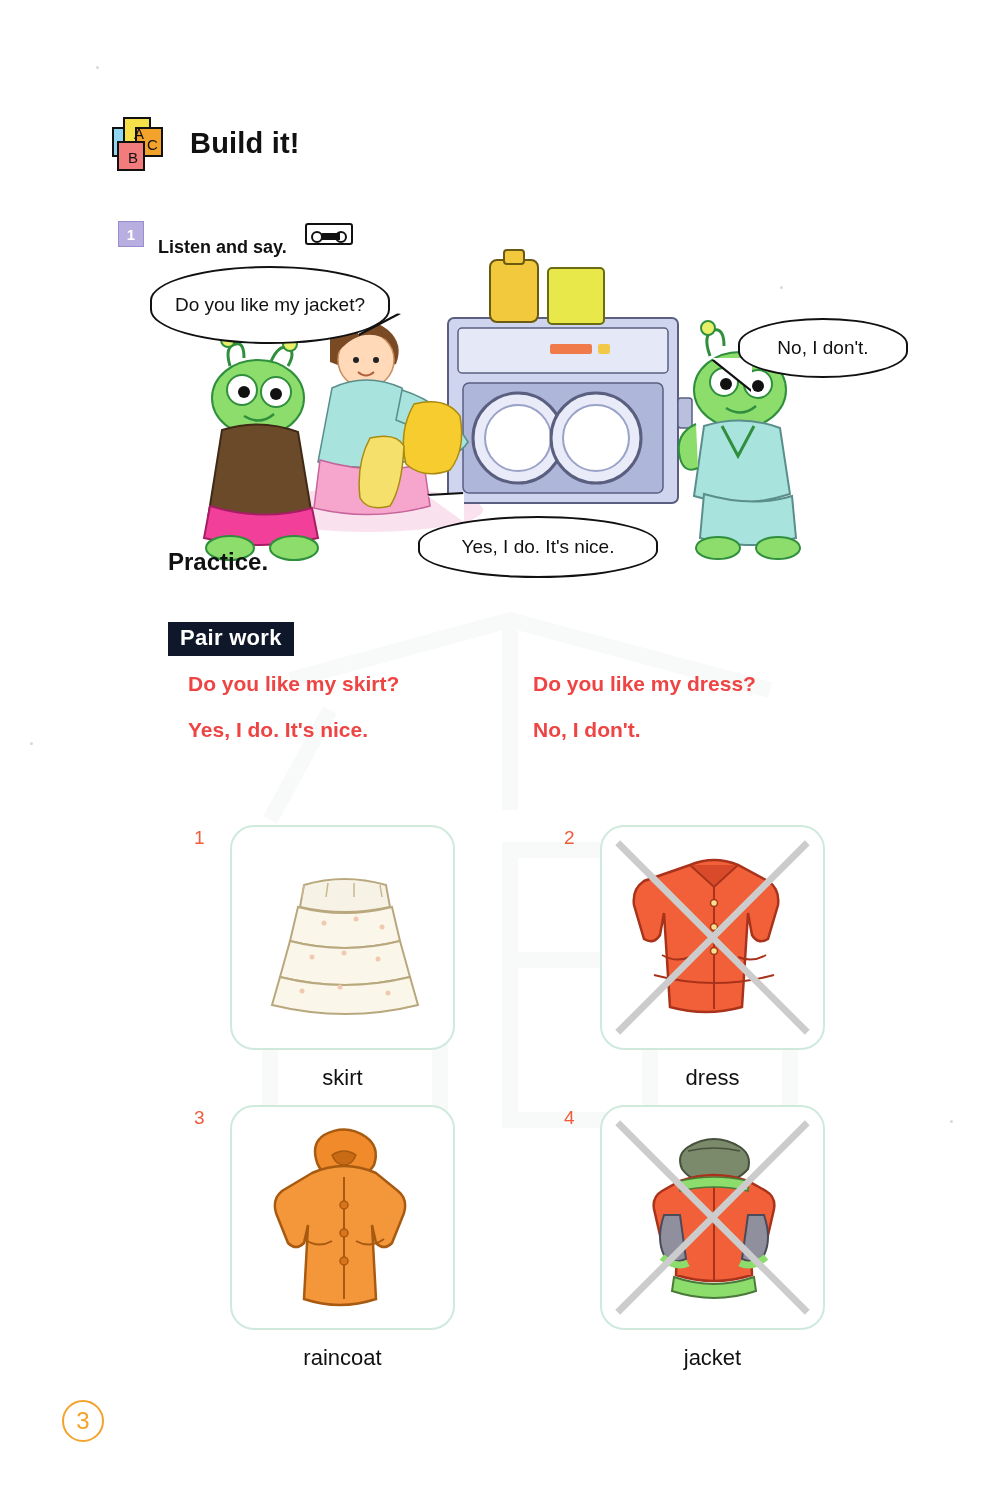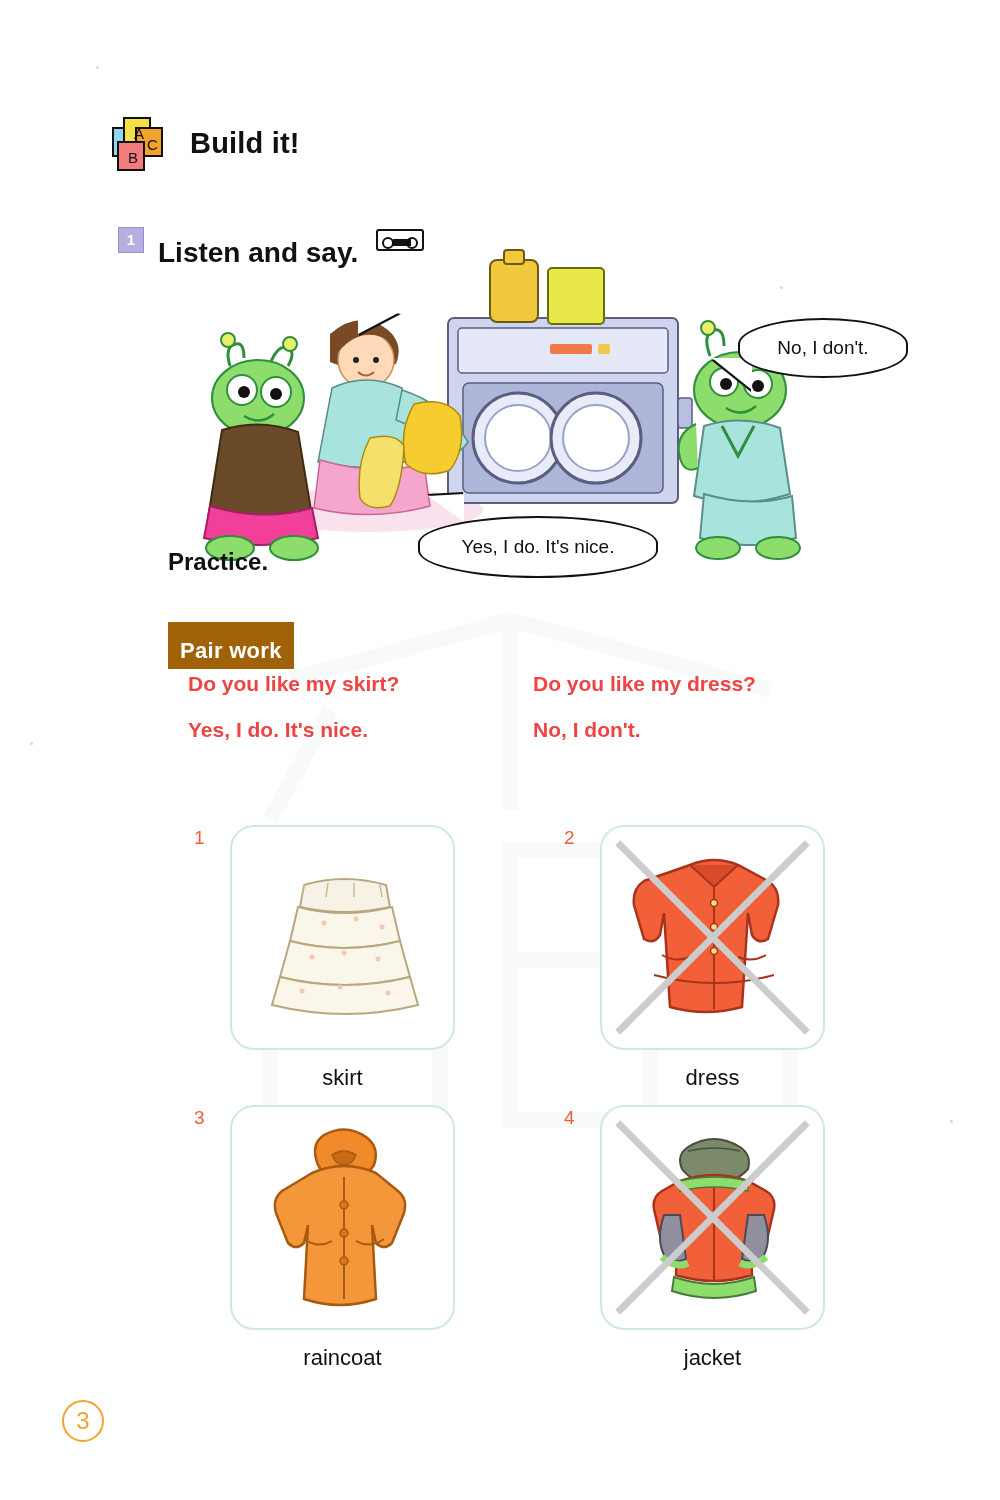--- a/index.html
+++ b/index.html
@@ -41,21 +41,21 @@
     position:absolute; left:118px; top:210px;
     display:flex; align-items:center; gap:14px;
   }
   .task-num {
     width:26px; height:26px;
     background:#b9aee0;
     color:#ffffff; font-size:15px; font-weight:bold;
     display:flex; align-items:center; justify-content:center;
     border:1px solid #9a8dd0;
   }
-  .task-label { font-size:28px; font-weight:bold; color:#111;margin-top:27px; }
+  .task-label { font-size:18px; font-weight:bold; color:#111;margin-top:27px; }
   .cassette {
     width:48px; height:22px; border:2px solid #111; border-radius:3px;
     background:#fff; position:relative; margin-left:4px;
   }
   .cassette:before, .cassette:after {
     content:""; position:absolute; top:6px; width:8px; height:8px;
     border:2px solid #111; border-radius:50%;
   }
   .cassette:before { left:4px; }
   .cassette:after { right:4px; }
@@ -93,24 +93,24 @@
     border-right:40px solid #fff; border-bottom:32px solid transparent;
     filter:drop-shadow(-1px 2px 0 #111); }
 
   
   .practice {
     position:absolute; left:168px; top:548px;
     font-size:24px; font-weight:bold; color:#111;
   }
   .pairwork {
     position:absolute; left:168px; top:622px;
-    background:#a16207;
+    background:#0f172a;
     color:#ffffff;
     font-size:22px; font-weight:bold;
-    padding:16px 12px 5px 12px;
+    padding:3px 12px 5px 12px;
     letter-spacing:.3px;
   }
   .sentences { position:absolute; left:188px; top:672px; width:700px; }
   .col { position:absolute; font-size:21px; font-weight:bold; color:#ef4444; }
   .col.left { left:0; }
   .col.right { left:345px; }
   .col p { margin:0 0 22px 0; }
 
   
   .grid { position:absolute; left:190px; top:825px; width:640px; }
@@ -257,20 +257,21 @@
         <path d="M586 178 q38 -12 76 2 l10 66 q-50 16 -96 2 z" fill="#a8e3dd" stroke="#5a8e8a" stroke-width="2"></path>
         <path d="M604 178 l16 30 l16 -30" stroke="#2f8f3c" stroke-width="3" fill="none"></path>
         <path d="M586 246 q48 14 88 2 l4 42 q-50 14 -96 0 z" fill="#a8e3dd" stroke="#5a8e8a" stroke-width="2"></path>
         <ellipse cx="600" cy="300" rx="22" ry="11" fill="#8ddd6c" stroke="#2f8f3c" stroke-width="2"></ellipse>
         <ellipse cx="660" cy="300" rx="22" ry="11" fill="#8ddd6c" stroke="#2f8f3c" stroke-width="2"></ellipse>
         <path d="M578 176 q-22 10 -16 34 q4 16 18 10" fill="#8ddd6c" stroke="#2f8f3c" stroke-width="2"></path>
       </g>
     </svg>
 
     <span class="tail-a"></span>
+    <div class="bubble" id="bubble-1">Do you like my jacket?</div>
 
     <span class="tail-b"></span>
     <div class="bubble" id="bubble-2">Yes, I do. It's nice.</div>
 
     <span class="tail-c"></span>
     <div class="bubble" id="bubble-3">No, I don't.</div>
   </div>
 
   <div class="practice">Practice.</div>
   <div class="pairwork">Pair work</div>

